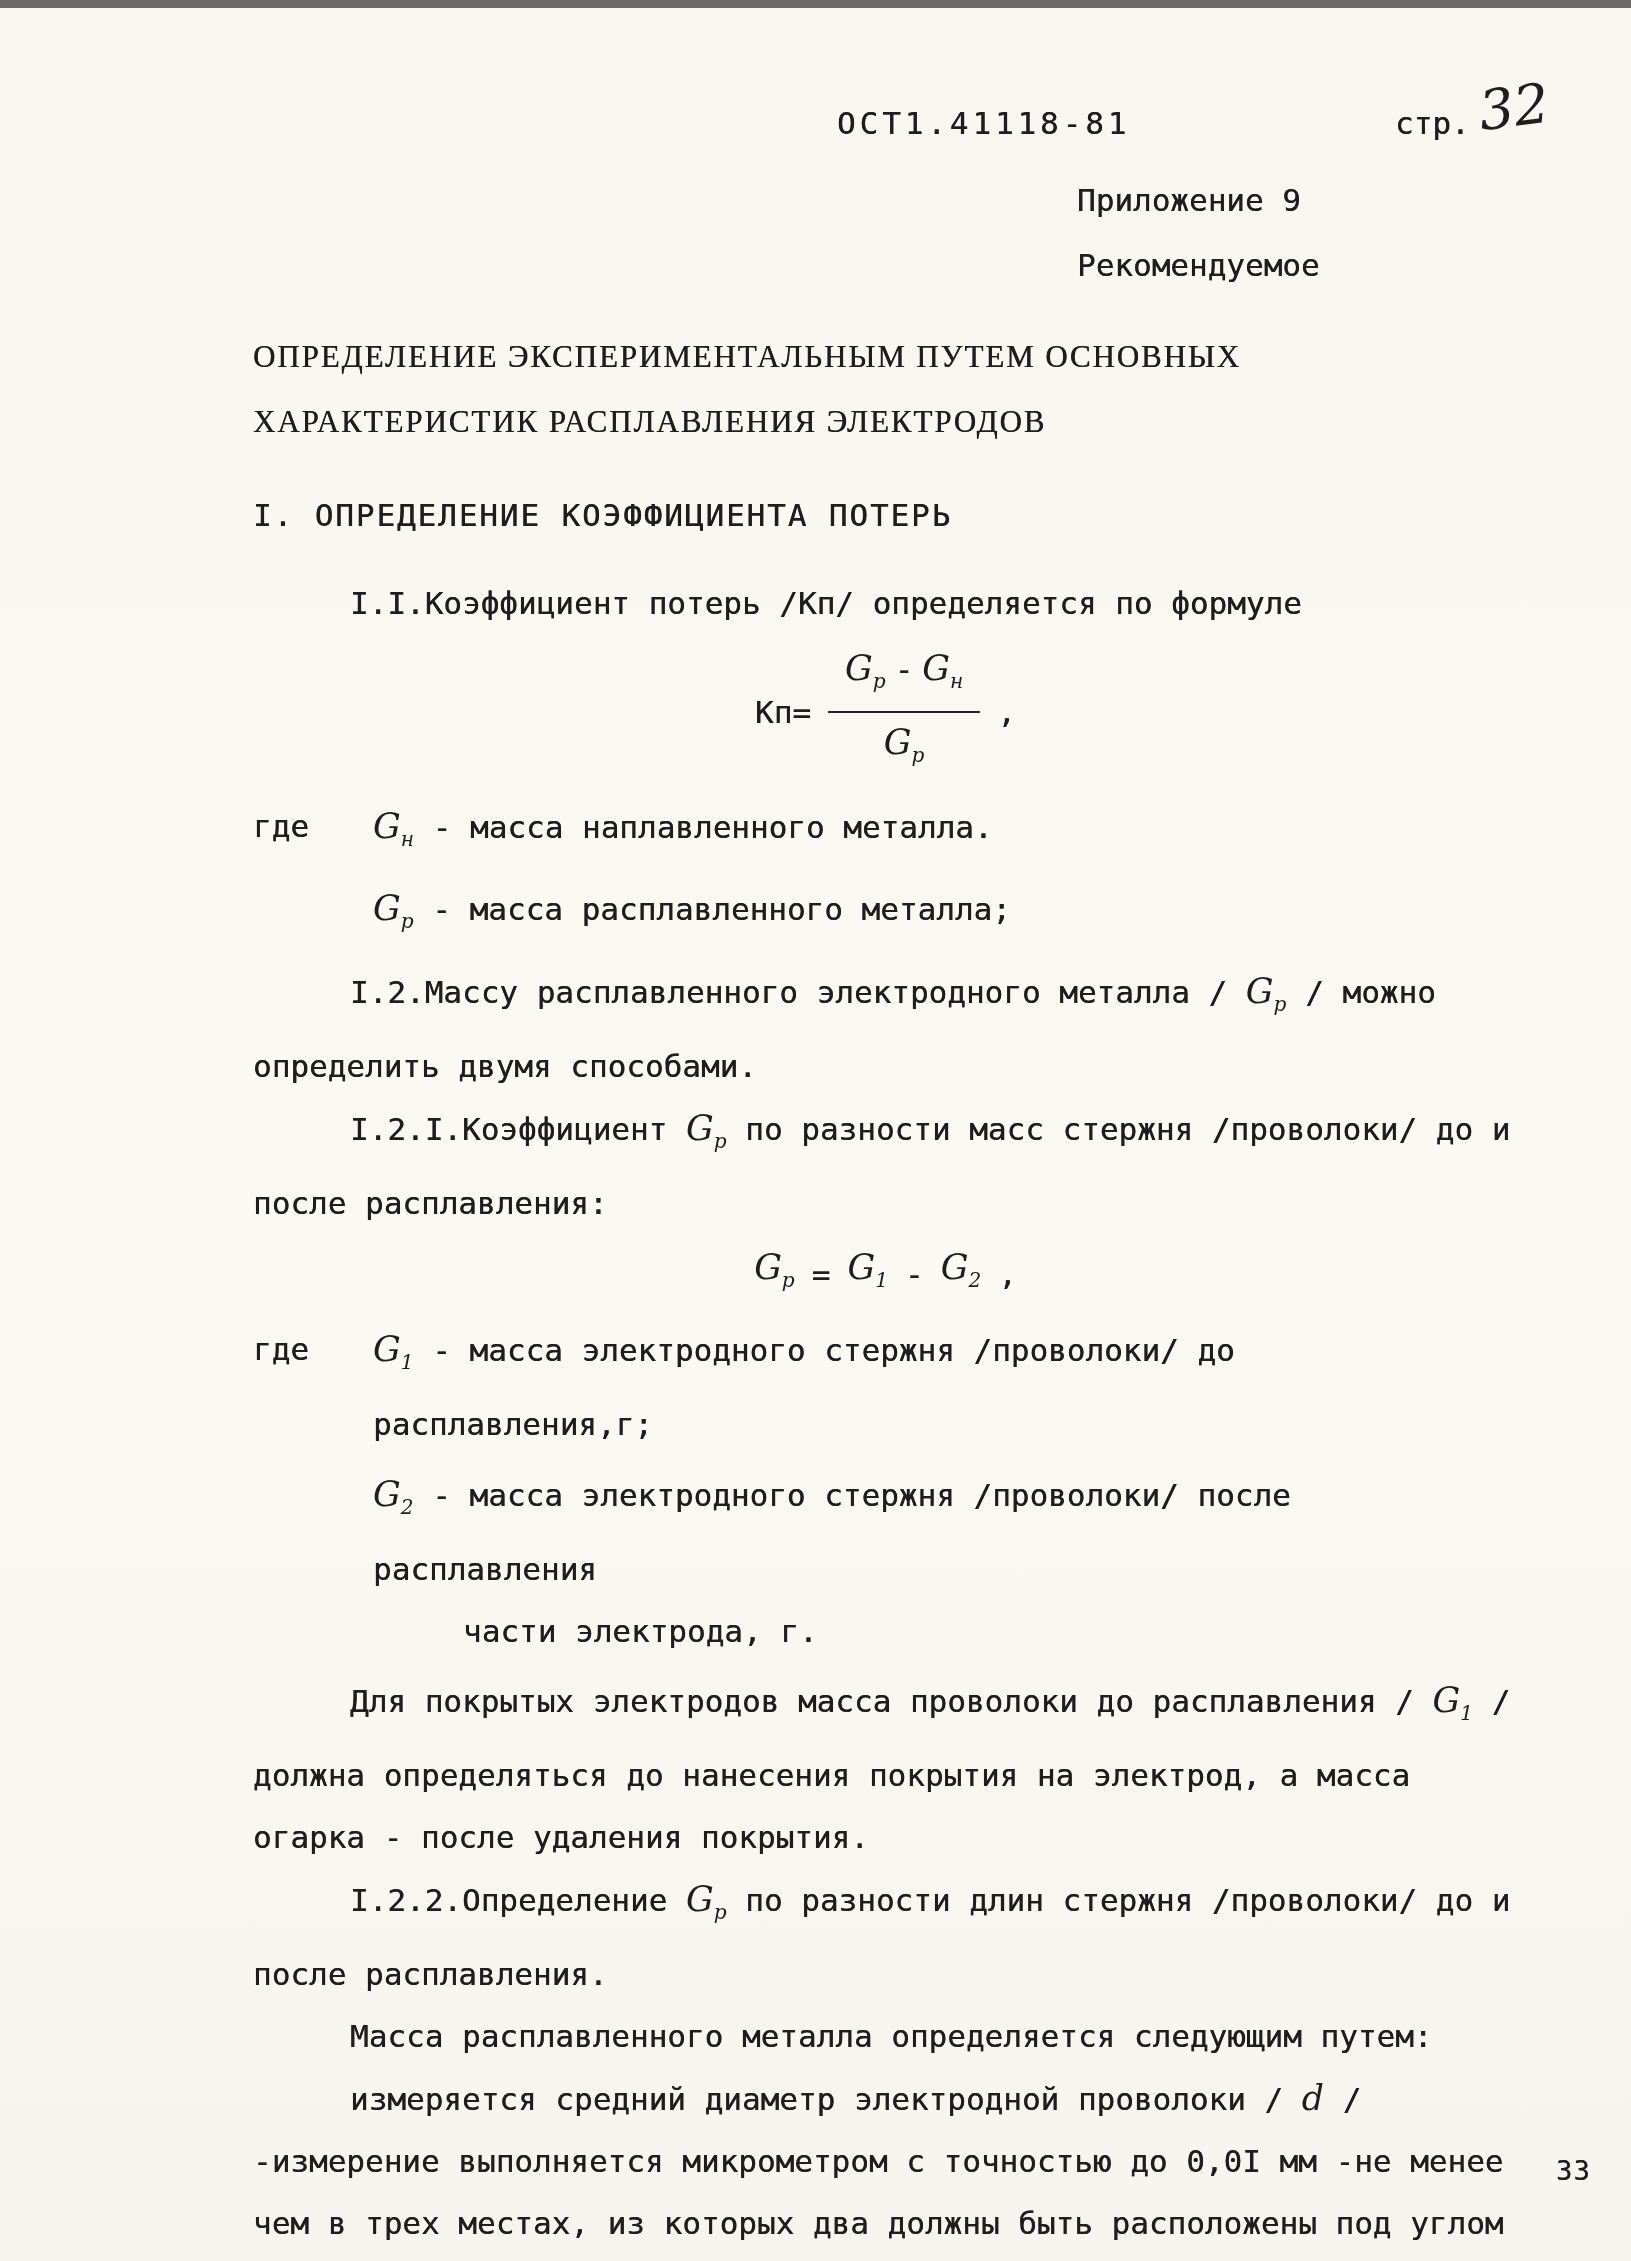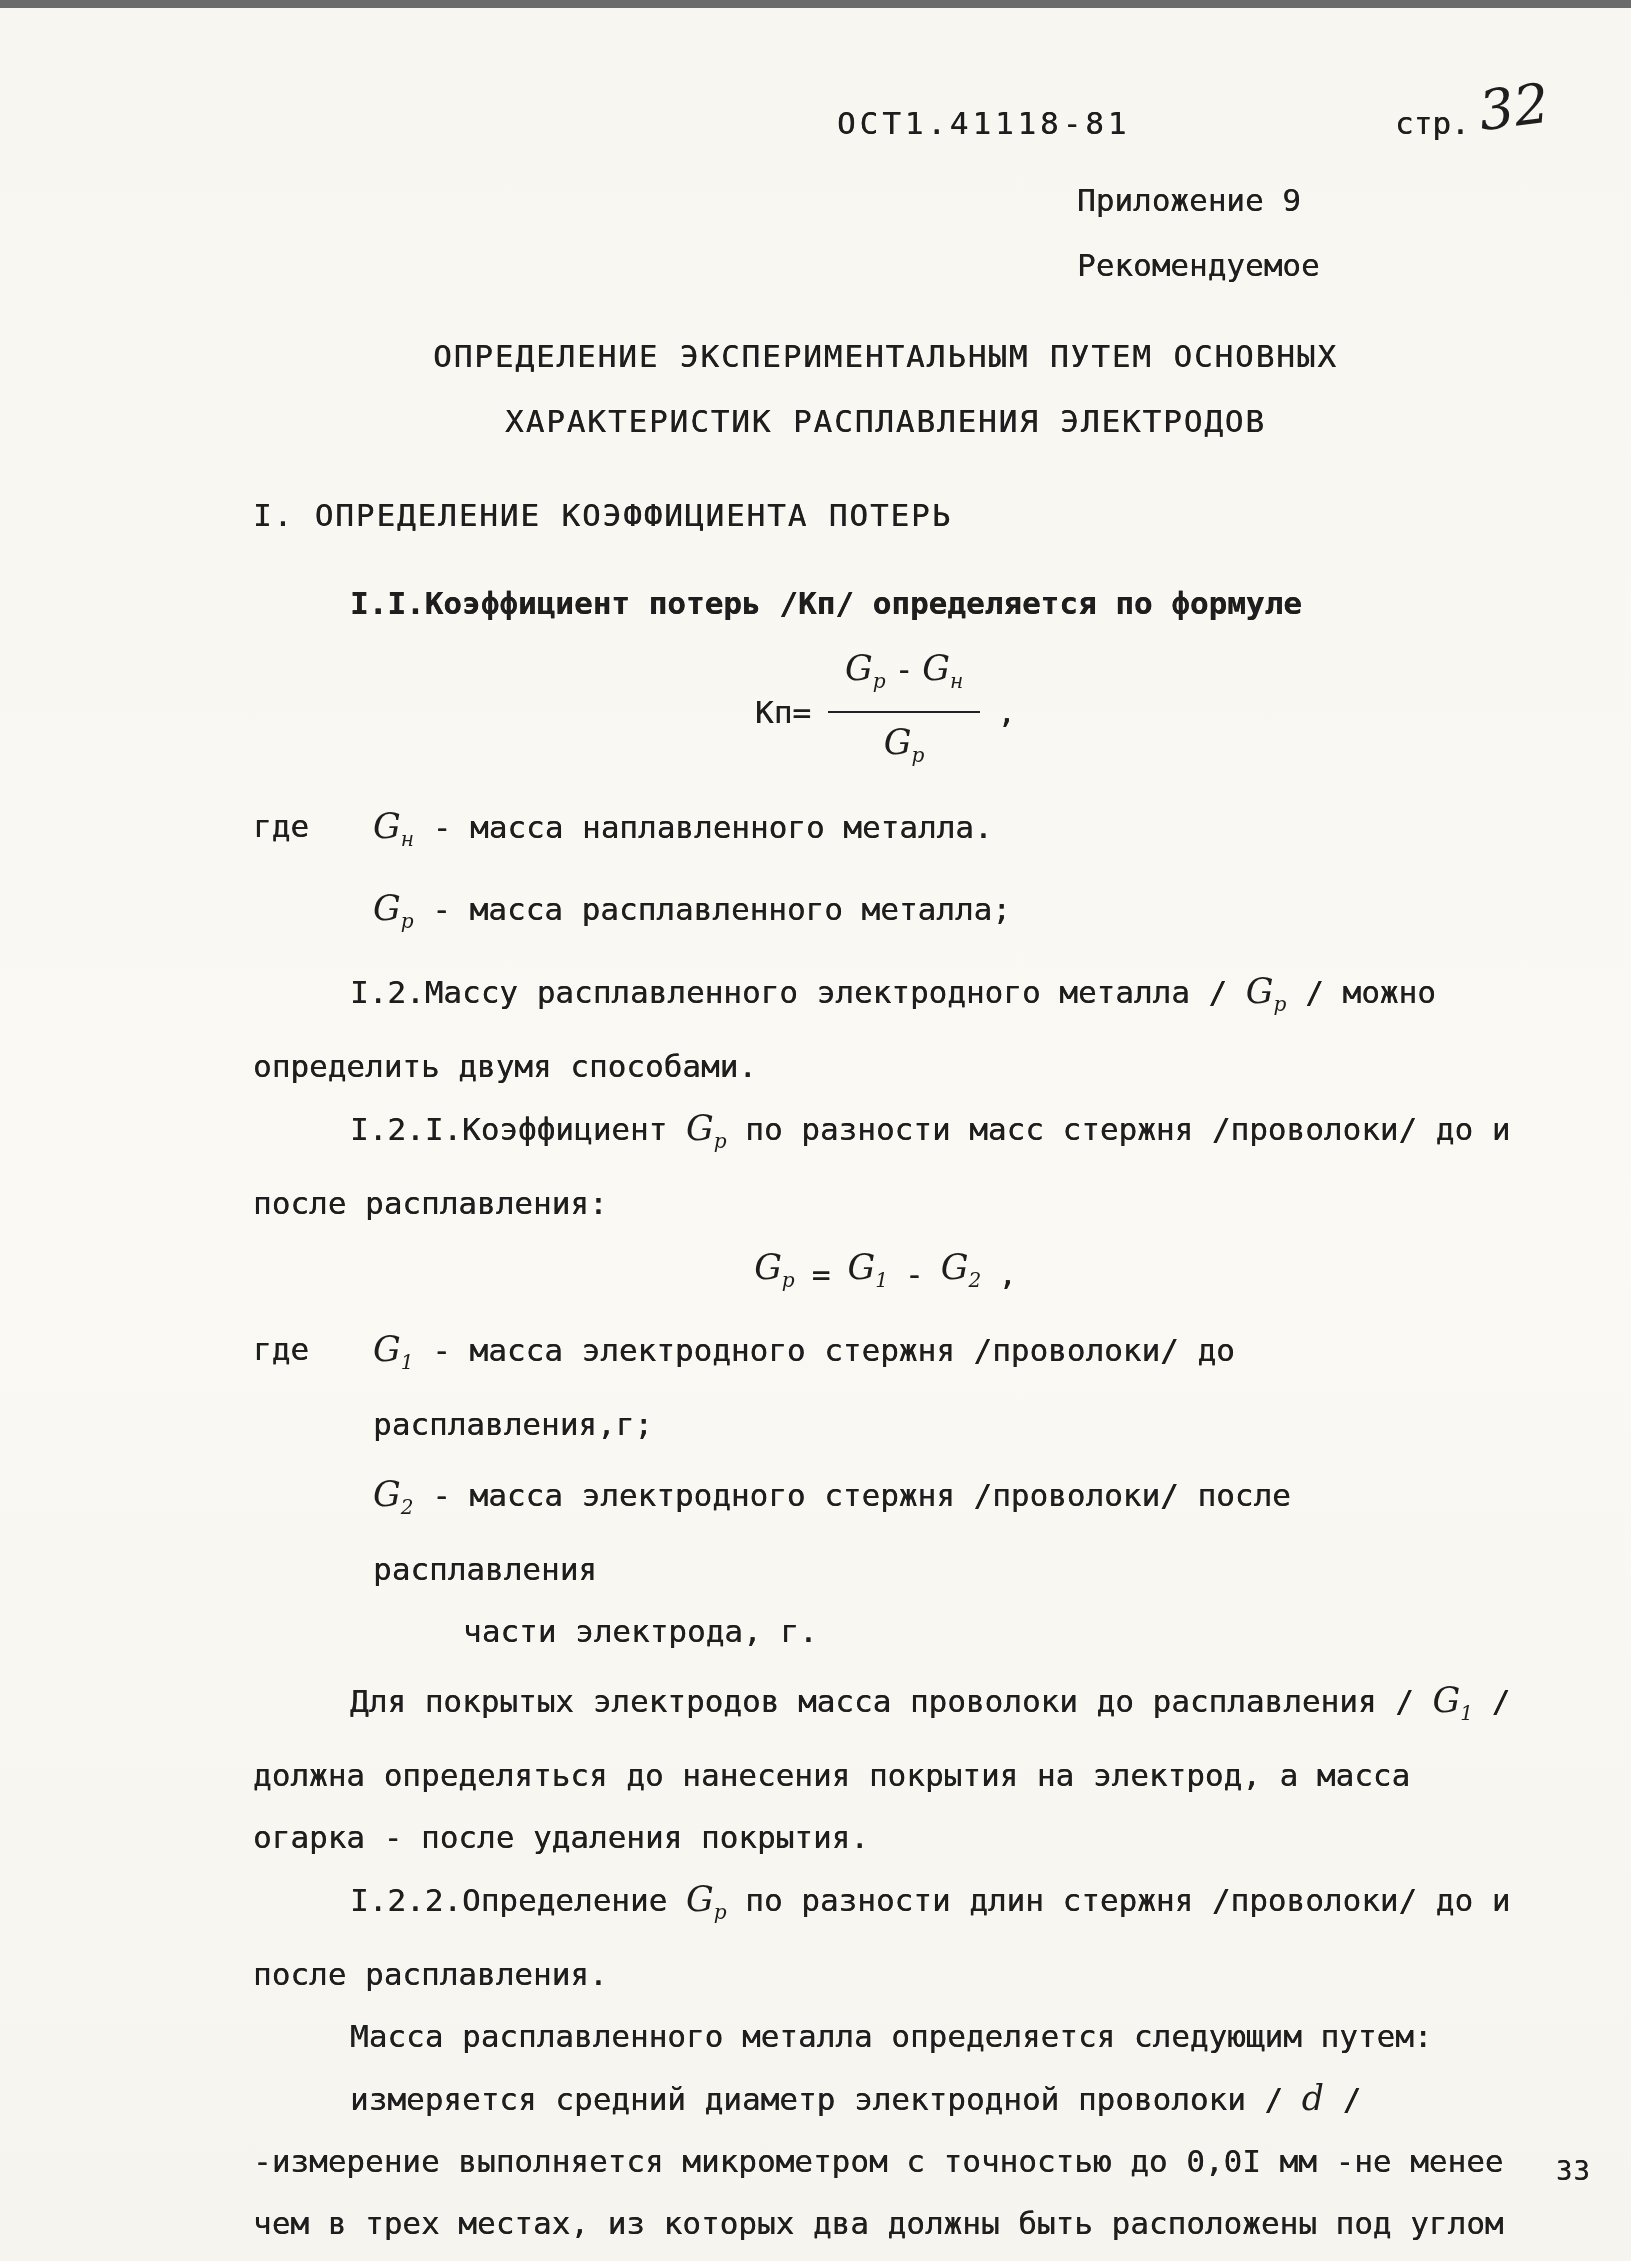--- a/index.html
+++ b/index.html
@@ -30,25 +30,25 @@
     font-size: 55px;
     line-height: 55px;
     transform: rotate(-7deg);
     display: inline-block;
     position: relative;
     top: -11.7px;
     text-shadow: none;
   }
 
   .appendix { margin-left: 824px; margin-top: 5.2px; line-height: 65px; }
-  .title { text-align: center; margin-top: 26px; letter-spacing: 1.9px; line-height: 65px; }
+  .title { margin-top: 26px; letter-spacing: 1.9px; line-height: 65px; font-family: Liberation Serif, serif; }
   .section-heading { text-align: left; margin-top: 30px; letter-spacing: 1.9px; }
 
   .para { text-indent: 97px; }
-  .p11 { margin-top: 26px; font-weight: bold; }
+  .p11 { margin-top: 26px; }
 
   
   .formula {
     display: flex;
     justify-content: center;
     align-items: center;
     gap: 17px;
     margin: 9px 0 13px 0;
   }
   .formula-simple { margin: 2.6px 0 6.5px 0; }

